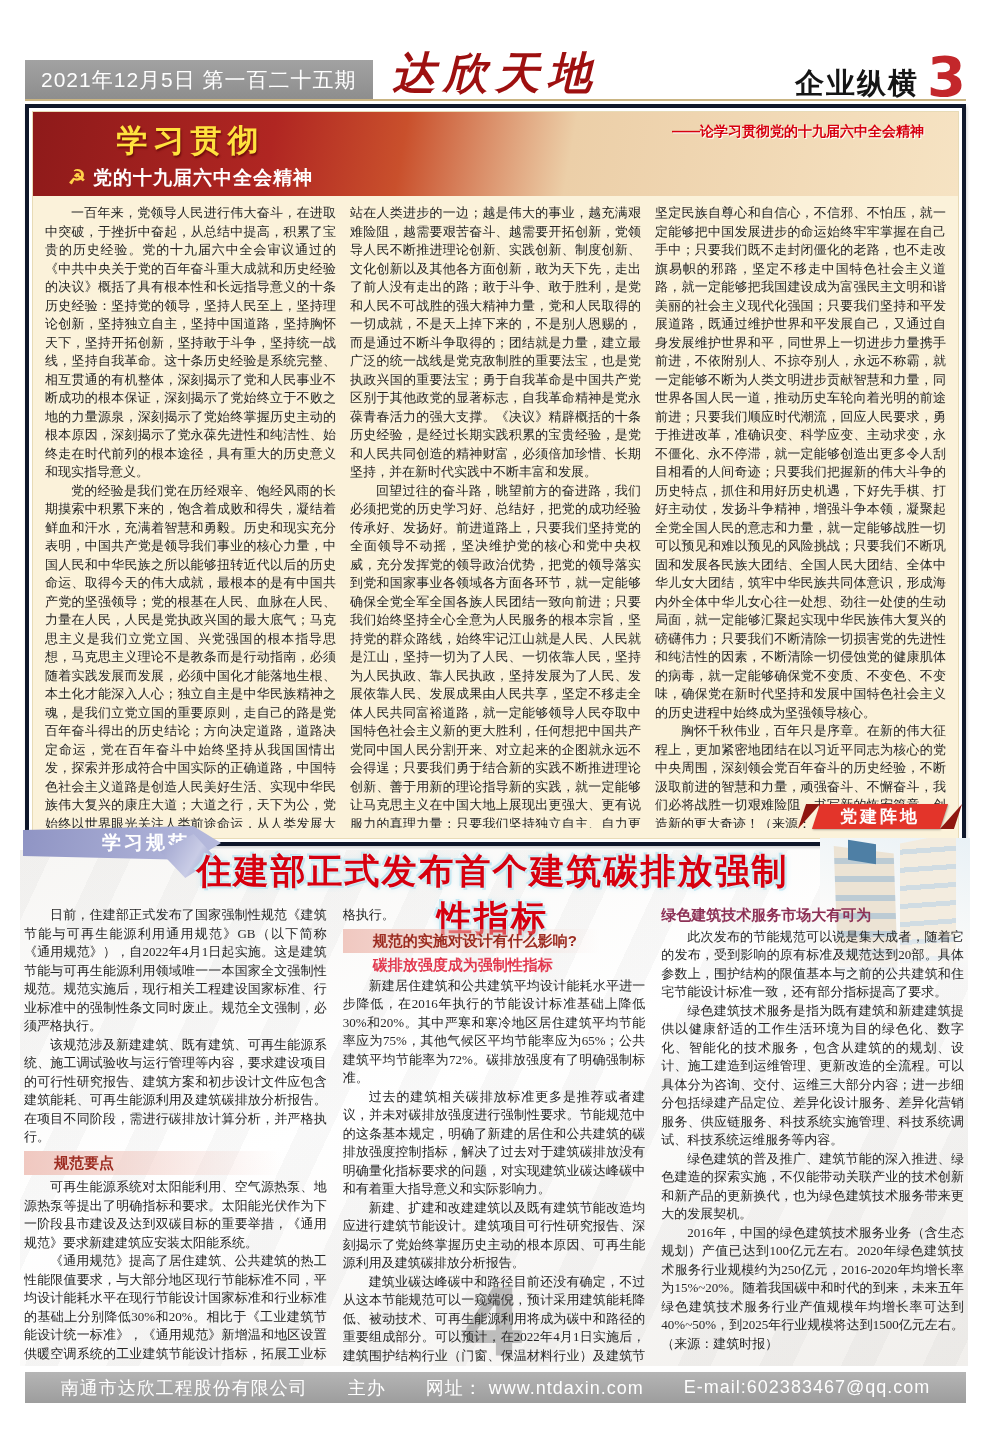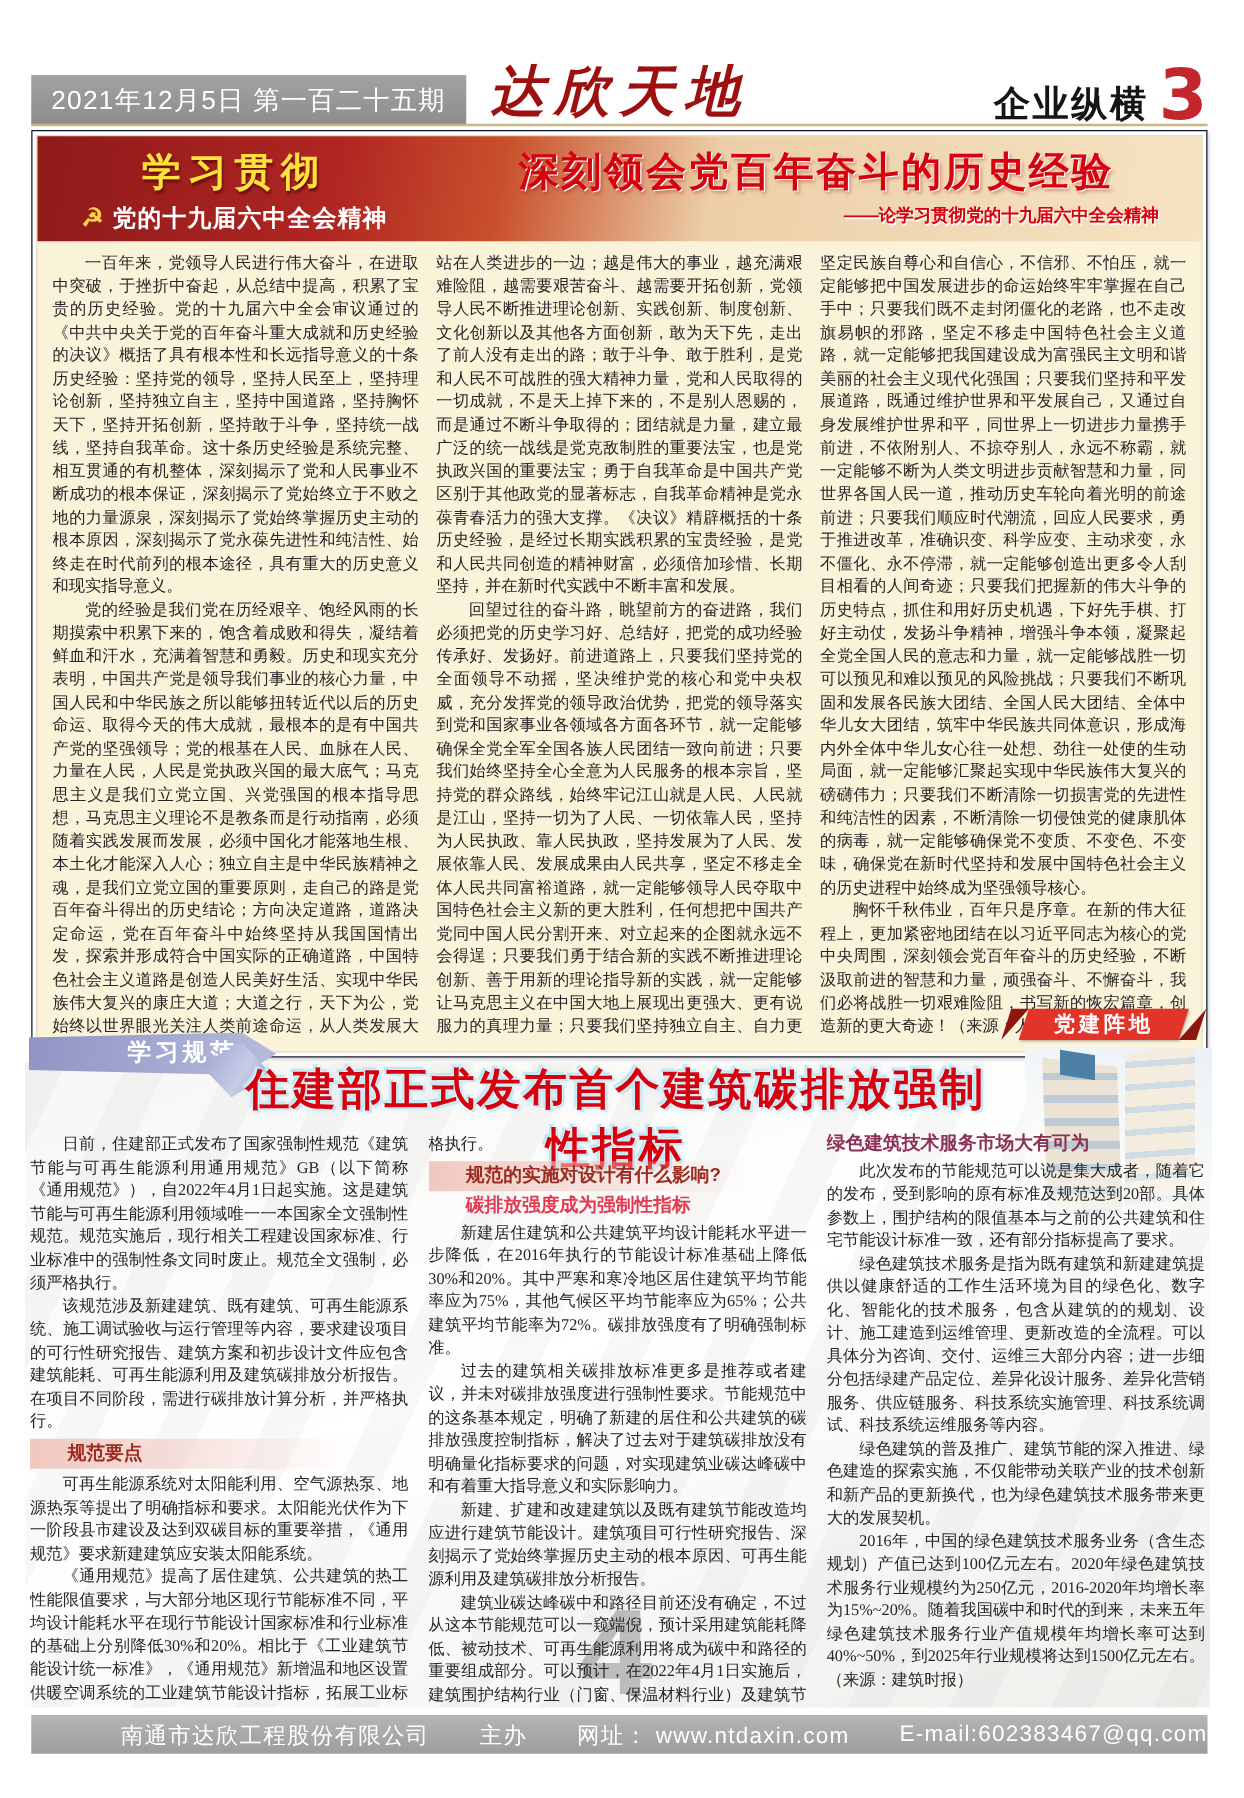--- a/index.html
+++ b/index.html
@@ -16,21 +16,21 @@
                letter-spacing:8px;font-family:"DejaVu Serif",serif;}
   .section-wrap{position:absolute;right:0;top:0;display:flex;align-items:flex-start;}
   .section-label{font-family:"Liberation Sans",sans-serif;font-weight:900;font-size:29px;
                  color:#151515;letter-spacing:2px;margin-top:12px;}
   .page-number{font-family:"DejaVu Sans",sans-serif;font-weight:bold;font-size:56px;
                color:#c3272b;line-height:50px;margin-left:8px;}
   .masthead-rule{position:absolute;top:99px;left:25px;width:941px;height:2px;background:#c9b482;}
 
   
   .article1{position:absolute;top:104px;left:25px;width:941px;height:742px;
-            background:#fff;border:1px solid #0f172a;box-shadow:1px 2px 3px rgba(0,0,0,.18);
+            background:#fff;border:4px solid #0f172a;box-shadow:1px 2px 3px rgba(0,0,0,.18);
             padding:3px;box-sizing:border-box;}
   .a1-inner{position:relative;width:100%;height:100%;box-sizing:border-box;
             background:var(--cream,#fbf2da);border:1px solid #e8dbb6;}
   .a1-header{position:absolute;top:0;left:0;right:0;height:84px;display:flex;
              background:linear-gradient(100deg,#8e1a1a 0%,#b02622 26%,#c9502c 40%,#eccfa8 58%,#f6e3c3 100%);}
   .a1-left{width:315px;text-align:center;padding-top:8px;}
   .slogan1{color:#ffe23e;font-family:"Liberation Sans",sans-serif;font-weight:900;
            font-size:31px;letter-spacing:6px;text-shadow:1px 2px 2px #6e0c0c;}
   .slogan2{color:#fff;font-family:"Liberation Sans",sans-serif;font-weight:700;
            font-size:19px;margin-top:3px;letter-spacing:1px;}
@@ -98,21 +98,21 @@
           background:linear-gradient(90deg,var(--subhead-pink,#f0c8c0),rgba(240,200,192,0) 85%);}
   .h-red{font-family:"Liberation Sans",sans-serif;font-weight:bold;font-size:15px;
          color:var(--subhead-bright-red,#e23a50);text-indent:2em;margin:2px 0;}
   .h-purple{font-family:"Liberation Sans",sans-serif;font-weight:bold;font-size:15px;
             color:var(--subhead-purple,#8d3156);text-indent:0;margin:0 0 3px 0;}
 
   
   .footer{position:absolute;top:1372px;left:25px;width:941px;height:31px;
           background:linear-gradient(#b5b5b5,#9d9d9d);color:#fff;
           font-family:"Liberation Sans",sans-serif;font-size:18px;
-          display:flex;align-items:center;justify-content:flex-end;gap:40px;letter-spacing:1px;}
+          display:flex;align-items:center;justify-content:center;gap:40px;letter-spacing:1px;}
 </style>
 </head>
 <body>
 
 <div class="page">
 
   <header class="masthead">
     <div class="issue-box">2021年12月5日 第一百二十五期</div>
     <div class="paper-title">达欣天地</div>
     <div class="section-wrap">
@@ -125,21 +125,20 @@
   <section class="article1">
     <div class="a1-inner">
       <div class="a1-header">
         <div class="a1-left">
           <div class="slogan1">学习贯彻</div>
           <div class="slogan2">
             <span class="emblem">☭</span><span>党的十九届六中全会精神</span>
           </div>
         </div>
         <div class="a1-right">
-          <div class="a1-title">深刻领会党百年奋斗的历史经验</div>
           <div class="a1-subtitle">——论学习贯彻党的十九届六中全会精神</div>
         </div>
       </div>
       <div class="a1-body">
         <div class="col">
             <p class="para p">一百年来，党领导人民进行伟大奋斗，在进取中突破，于挫折中奋起，从总结中提高，积累了宝贵的历史经验。党的十九届六中全会审议通过的《中共中央关于党的百年奋斗重大成就和历史经验的决议》概括了具有根本性和长远指导意义的十条历史经验：坚持党的领导，坚持人民至上，坚持理论创新，坚持独立自主，坚持中国道路，坚持胸怀天下，坚持开拓创新，坚持敢于斗争，坚持统一战线，坚持自我革命。这十条历史经验是系统完整、相互贯通的有机整体，深刻揭示了党和人民事业不断成功的根本保证，深刻揭示了党始终立于不败之地的力量源泉，深刻揭示了党始终掌握历史主动的根本原因，深刻揭示了党永葆先进性和纯洁性、始终走在时代前列的根本途径，具有重大的历史意义和现实指导意义。</p>
             <p class="para p">党的经验是我们党在历经艰辛、饱经风雨的长期摸索中积累下来的，饱含着成败和得失，凝结着鲜血和汗水，充满着智慧和勇毅。历史和现实充分表明，中国共产党是领导我们事业的核心力量，中国人民和中华民族之所以能够扭转近代以后的历史命运、取得今天的伟大成就，最根本的是有中国共产党的坚强领导；党的根基在人民、血脉在人民、力量在人民，人民是党执政兴国的最大底气；马克思主义是我们立党立国、兴党强国的根本指导思想，马克思主义理论不是教条而是行动指南，必须随着实践发展而发展，必须中国化才能落地生根、本土化才能深入人心；独立自主是中华民族精神之魂，是我们立党立国的重要原则，走自己的路是党百年奋斗得出的历史结论；方向决定道路，道路决定命运，党在百年奋斗中始终坚持从我国国情出发，探索并形成符合中国实际的正确道路，中国特色社会主义道路是创造人民美好生活、实现中华民族伟大复兴的康庄大道；大道之行，天下为公，党始终以世界眼光关注人类前途命运，从人类发展大潮流、世界变化大格局、中国发展大历史正确认识和处理同外部世界的关系，站在历史正确的一边，</p>
           </div>
         <div class="col">
             <p class="para cont">站在人类进步的一边；越是伟大的事业，越充满艰难险阻，越需要艰苦奋斗、越需要开拓创新，党领导人民不断推进理论创新、实践创新、制度创新、文化创新以及其他各方面创新，敢为天下先，走出了前人没有走出的路；敢于斗争、敢于胜利，是党和人民不可战胜的强大精神力量，党和人民取得的一切成就，不是天上掉下来的，不是别人恩赐的，而是通过不断斗争取得的；团结就是力量，建立最广泛的统一战线是党克敌制胜的重要法宝，也是党执政兴国的重要法宝；勇于自我革命是中国共产党区别于其他政党的显著标志，自我革命精神是党永葆青春活力的强大支撑。《决议》精辟概括的十条历史经验，是经过长期实践积累的宝贵经验，是党和人民共同创造的精神财富，必须倍加珍惜、长期坚持，并在新时代实践中不断丰富和发展。</p>

